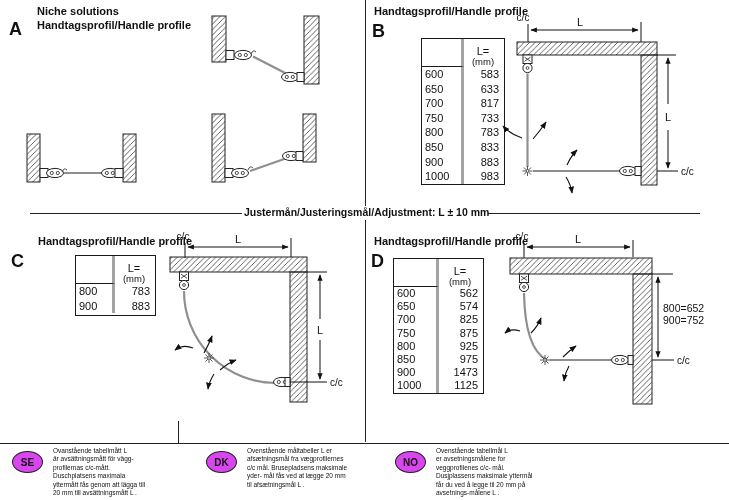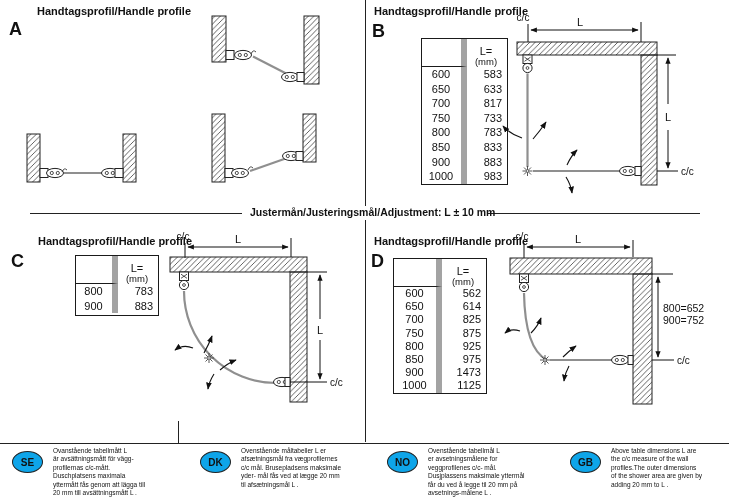--- a/index.html
+++ b/index.html
@@ -2,35 +2,35 @@
 <html><head>
 <meta charset="utf-8">
 <style>
   html,body{margin:0;padding:0;background:#e8e8e8;}
   .page{position:relative;width:729px;height:500px;background:#fff;font-family:"Liberation Sans",sans-serif;color:#111;overflow:hidden;}
   .abs{position:absolute;}
   .sec-letter{position:absolute;font-weight:bold;font-size:18px;line-height:18px;color:#111;}
   .sec-title{position:absolute;font-weight:bold;font-size:11px;line-height:13.5px;color:#111;white-space:nowrap;}
   .vline{position:absolute;width:1px;background:#222;}
   .hline{position:absolute;height:1px;background:#222;}
-  .adj-label{position:absolute;left:250px;top:206px;width:242px;text-align:center;font-weight:bold;font-size:10.5px;color:#111;white-space:nowrap;}
+  .adj-label{position:absolute;left:244px;top:206px;width:242px;text-align:center;font-weight:bold;font-size:10.5px;color:#111;white-space:nowrap;}
   .dim-table{position:absolute;border:1.5px solid #1a1a1a;border-collapse:separate;border-spacing:0;background:#fff;font-size:11px;color:#111;}
   .dim-table th,.dim-table td{font-weight:normal;}
-  .dim-table .c1{border-right:6px solid #a3a3a3;text-align:center;padding:0 4px 0 3px;}
+  .dim-table .c1{border-right:3px solid #a3a3a3;text-align:left;padding:0 4px 0 3px;}
   .dim-table .c2{text-align:right;padding:0 5px 0 3px;}
   .dim-table thead .c1{border-bottom:1px solid #1a1a1a;}
   .dim-table thead th{height:27px;vertical-align:bottom;padding-bottom:1px;}
   .dim-table .hl{font-size:11px;text-align:center;line-height:11px;}
   .dim-table .hu{font-size:9.5px;text-align:center;line-height:10px;}
   .tbl-b td{line-height:14.6px;}
   .tbl-c td{line-height:14.6px;}
   .tbl-c{padding-bottom:2px;}
   .tbl-d td{line-height:13.2px;}
   .fn{position:absolute;top:447px;}
-  .oval{position:absolute;left:0;top:4px;width:29px;height:20px;border:1.4px solid #222;border-radius:50%;display:flex;align-items:center;justify-content:center;font-weight:bold;font-size:10px;color:#111;background:#0ea5e9;}
+  .oval{position:absolute;left:0;top:4px;width:29px;height:20px;border:1.4px solid #222;border-radius:50%;display:flex;align-items:center;justify-content:center;font-weight:bold;font-size:10px;color:#111;background:#d946ef;}
   .fn-lines{margin-left:41px;font-size:6.5px;line-height:8.45px;color:#111;white-space:nowrap;}
   svg text{font-family:"Liberation Sans",sans-serif;fill:#111;}
   .dimtxt{font-size:10px;}
   .ltxt{font-size:11px;}
   .notetxt{font-size:10.5px;}
 </style>
 </head>
 <body>
 
 <div class="page">
@@ -56,20 +56,21 @@
       </g>
       <g id="star">
         <path d="M0,-5 L0,5 M-5,0 L5,0 M-3.5,-3.5 L3.5,3.5 M-3.5,3.5 L3.5,-3.5" stroke="#444" stroke-width="0.9" fill="none"></path>
         <circle r="1.3" fill="#fff" stroke="#444" stroke-width="0.7"></circle>
       </g>
     </defs>
   </svg>
 
   <div class="sec-letter" style="left:9px;top:20px;">A</div>
   <div class="sec-title" style="left:37px;top:5px;">
+    <div>Niche solutions</div>
     <div>Handtagsprofil/Handle profile</div>
   </div>
 
   <svg class="abs" style="left:0;top:0;" width="365" height="212" viewBox="0 0 365 212">
 
     <g>
       <rect x="212" y="16" width="14" height="46" fill="url(#hatch)" stroke="#222"></rect>
       <rect x="304" y="16" width="15" height="68" fill="url(#hatch)" stroke="#222"></rect>
       <line x1="253" y1="56.5" x2="291" y2="76" stroke="#8f8f8f" stroke-width="2.2"></line>
       <rect x="226" y="50.5" width="8" height="9" fill="#fff" stroke="#222"></rect>
@@ -258,21 +259,21 @@
         </th>
       </tr>
     </thead>
     <tbody>
       <tr>
           <td class="c1">600</td>
           <td class="c2">562</td>
         </tr>
       <tr>
           <td class="c1">650</td>
-          <td class="c2">614</td>
+          <td class="c2">574</td>
         </tr>
       <tr>
           <td class="c1">700</td>
           <td class="c2">825</td>
         </tr>
       <tr>
           <td class="c1">750</td>
           <td class="c2">875</td>
         </tr>
       <tr>
@@ -334,47 +335,37 @@
     <div class="fn-lines">
       <div>Ovanstående tabellmått L</div>
       <div>är avsättningsmått för vägg-</div>
       <div>profilernas c/c-mått.</div>
       <div>Duschplatsens maximala</div>
       <div>yttermått fås genom att lägga till</div>
       <div>20 mm till avsättningsmått L .</div>
     </div>
   </div>
 
-  <div class="fn" style="left:200px;">
+  <div class="fn" style="left:206px;">
     <div class="oval">DK</div>
     <div class="fn-lines">
       <div>Ovenstående måltabeller L er</div>
       <div>afsætningsmål fra vægprofilernes</div>
       <div>c/c mål. Brusepladsens maksimale</div>
       <div>yder- mål fås ved at lægge 20 mm</div>
       <div>til afsætningsmål L .</div>
     </div>
   </div>
 
-  <div class="fn" style="left:387px;">
+  <div class="fn" style="left:395px;">
     <div class="oval">NO</div>
     <div class="fn-lines">
       <div>Ovenstående tabellmål L</div>
       <div>er avsetningsmålene for</div>
       <div>veggprofilenes c/c- mål.</div>
       <div>Dusjplassens maksimale yttermål</div>
       <div>får du ved å legge til 20 mm på</div>
       <div>avsetnings-målene L .</div>
     </div>
   </div>
 
-  <div class="fn" style="left:570px;">
-    <div class="oval">GB</div>
-    <div class="fn-lines">
-      <div>Above table dimensions L are</div>
-      <div>the c/c measure of the wall</div>
-      <div>profiles.The outer dimensions</div>
-      <div>of the shower area are given by</div>
-      <div>adding 20 mm to L .</div>
-    </div>
-  </div>
 
 </div>
 
 </body></html>

